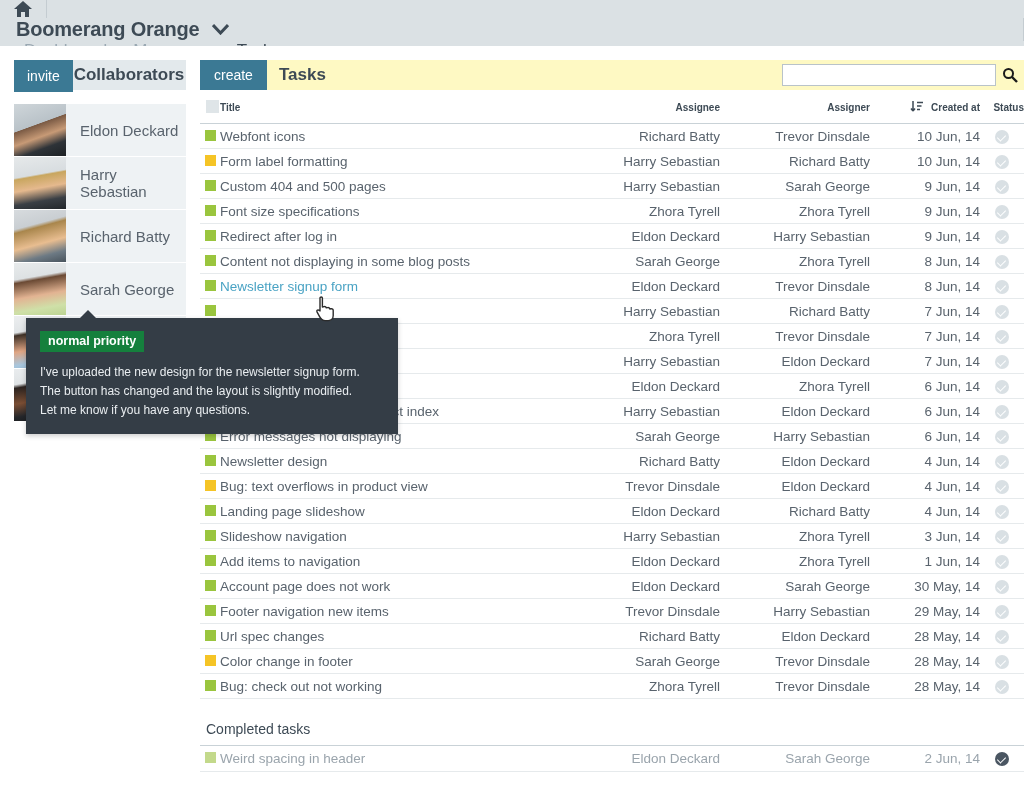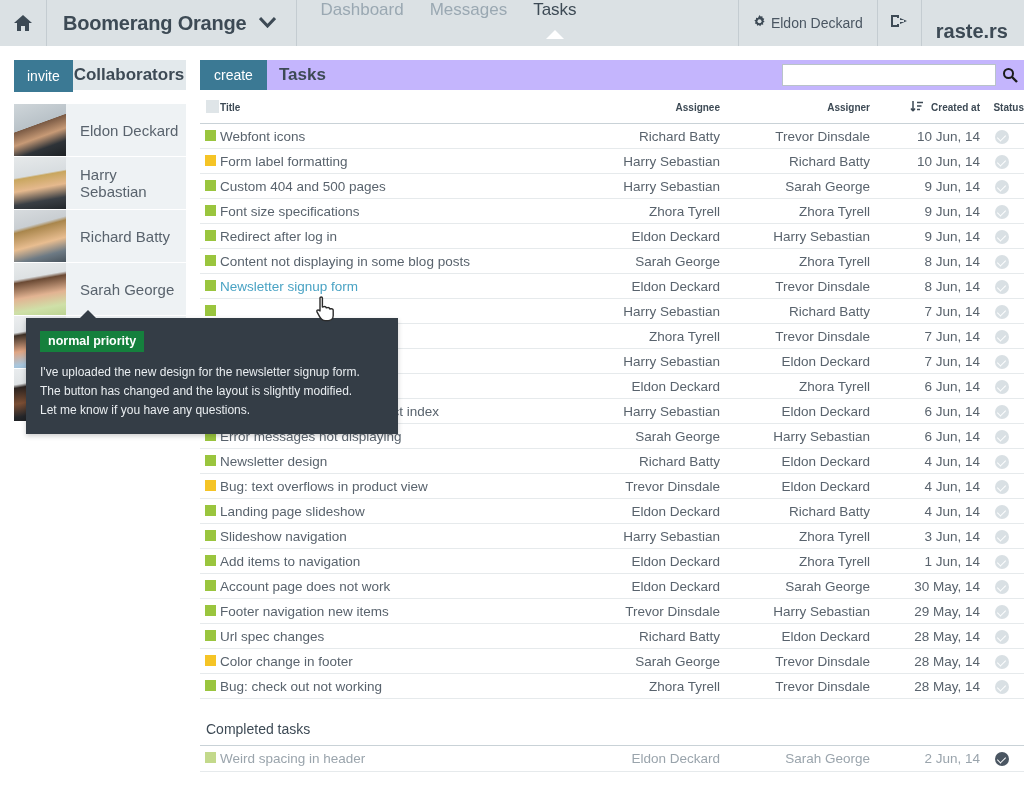--- a/index.html
+++ b/index.html
@@ -9,21 +9,21 @@
     background: #ffffff;
     overflow: hidden;
     color: #4a5662;
   }
 
   
   .topbar {
     position: absolute; top: 0; left: 0;
     width: 1024px; height: 46px;
     background: #dbe1e4;
-    display: flex; align-items: stretch;
+    display: flex; align-items: stretch; flex-direction: column;
   }
   .home-cell {
     width: 47px; display: flex; align-items: center; justify-content: center;
     border-right: 1px solid #c4ccd1; cursor: pointer;
   }
   .home-cell svg { display: block; }
   .brand-cell {
     display: flex; align-items: center; gap: 12px;
     padding: 0 20px 0 16px;
     border-right: 1px solid #c4ccd1;
@@ -105,21 +105,21 @@
   }
 
   
   .main {
     position: absolute; top: 46px; left: 200px;
     width: 824px; height: 754px; background: #fff;
   }
   .main-head {
     display: flex; align-items: stretch;
     height: 30px; margin: 14px 0 0 0;
-    background: #c4b5fd;
+    background: #fef9c3;
   }
   .create-btn {
     background: #3b7994; color: #ffffff;
     font-size: 14px; padding: 0 14px;
     display: flex; align-items: center; cursor: pointer;
   }
   .main-title {
     display: flex; align-items: center; padding-left: 12px;
     font-size: 17px; font-weight: bold; color: #3d4a55;
   }

